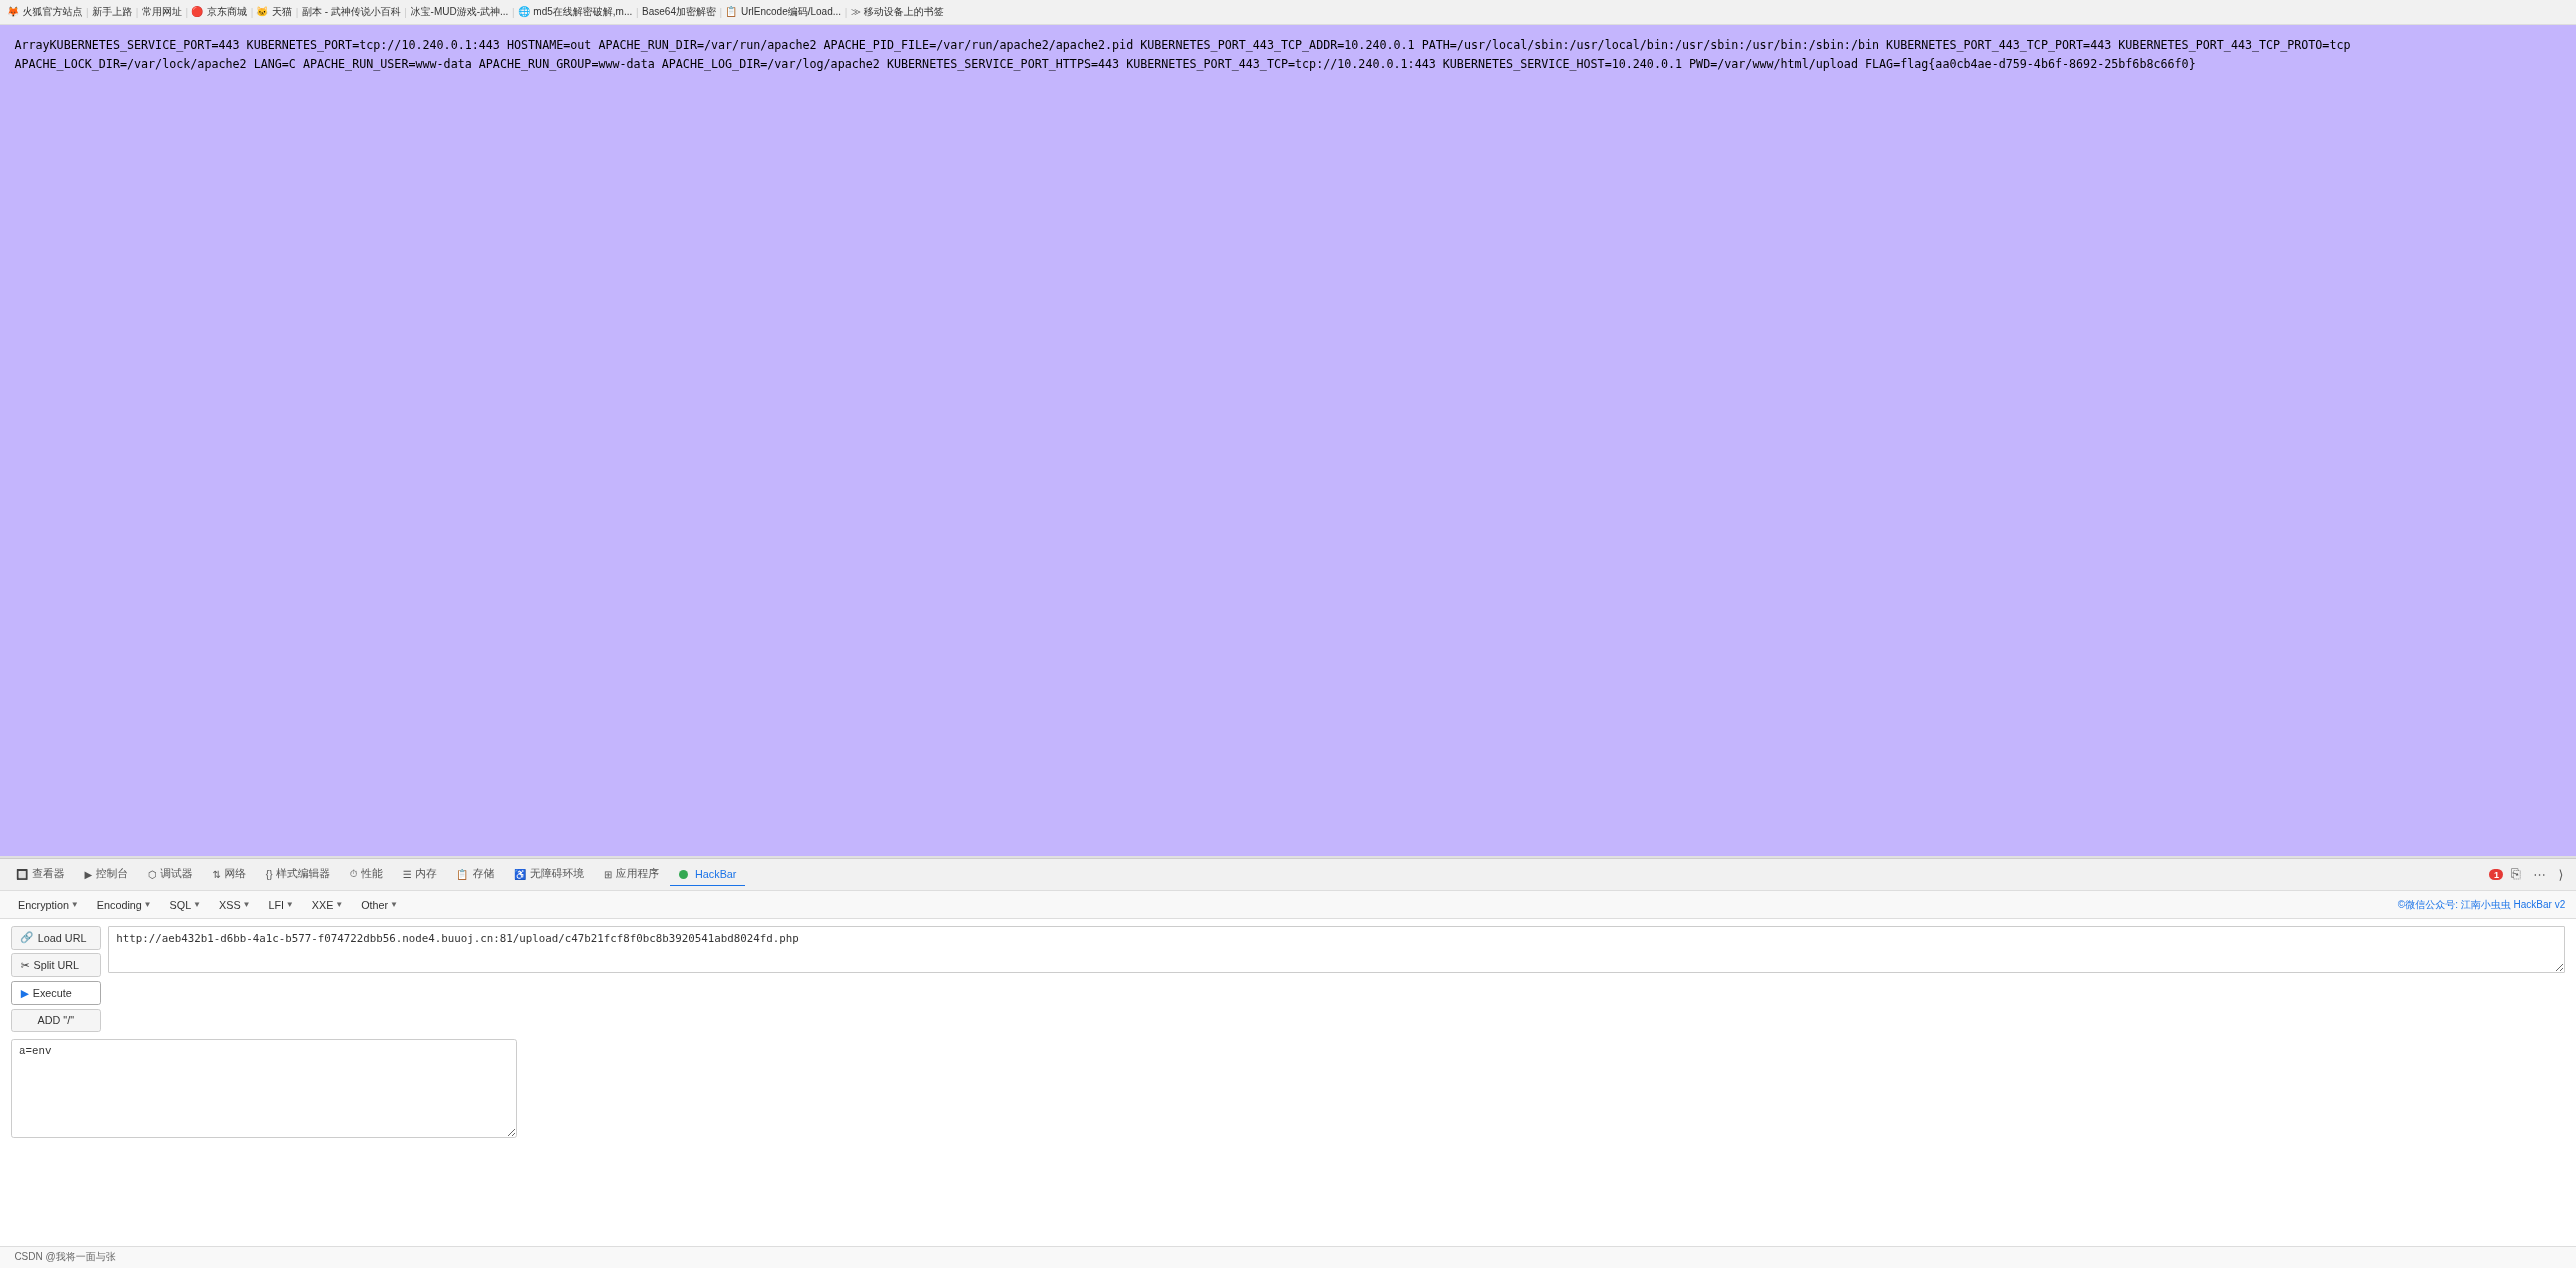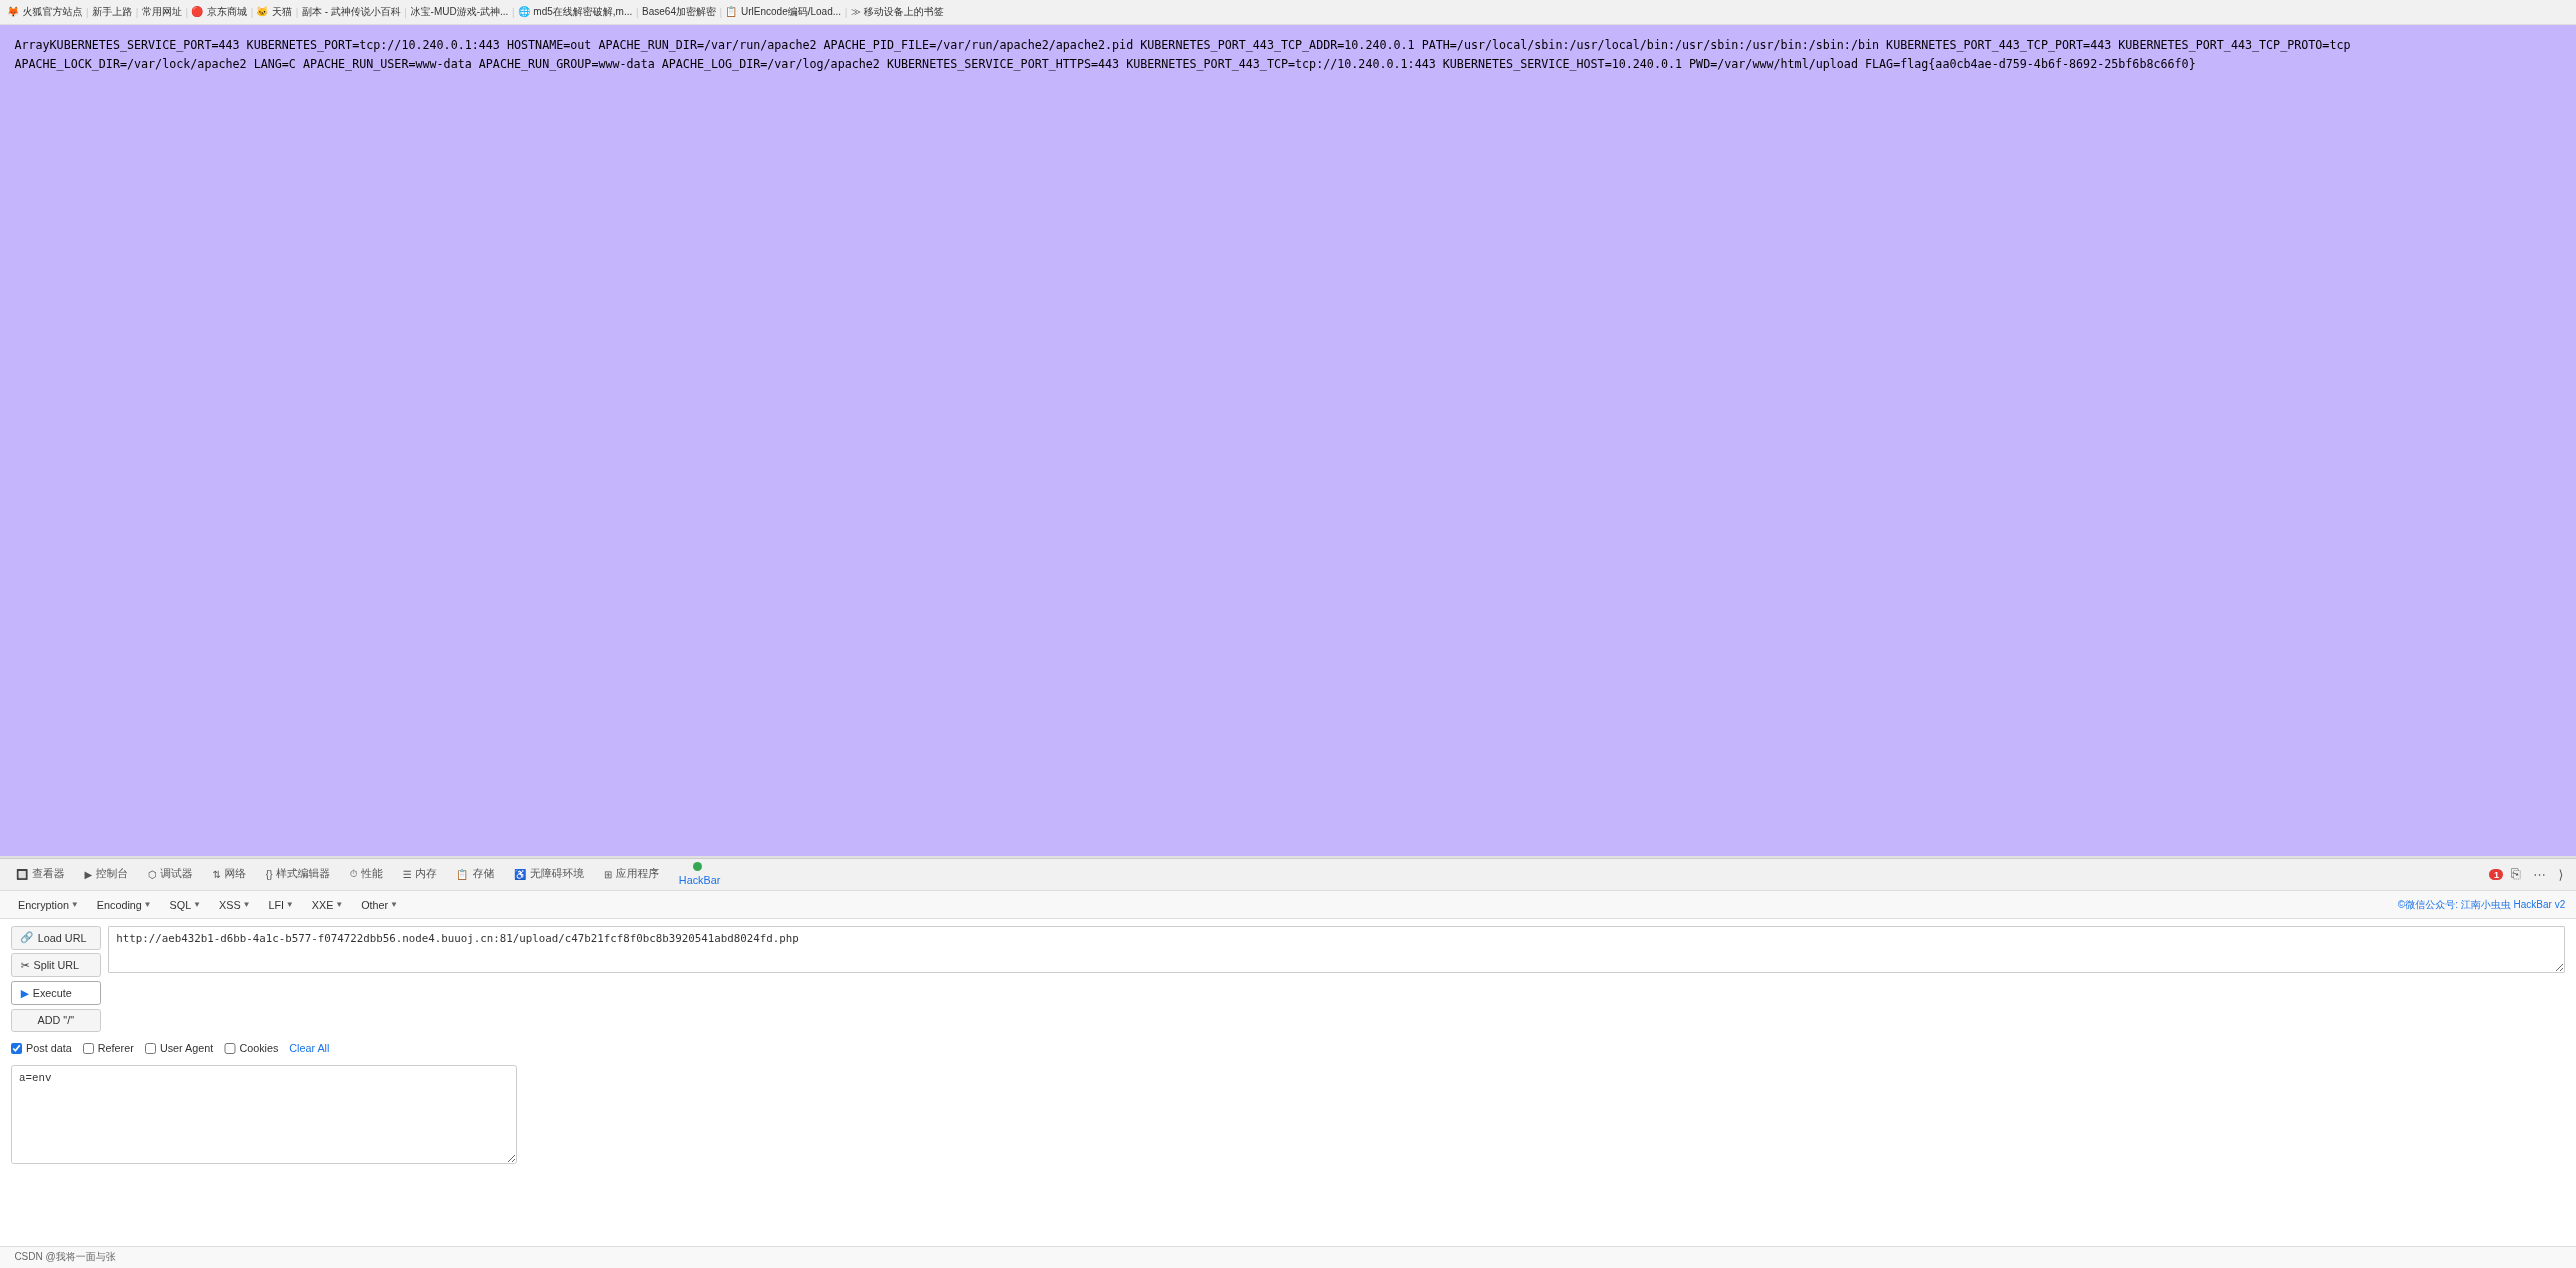--- a/index.html
+++ b/index.html
@@ -76,21 +76,20 @@
       color: #555;
       white-space: nowrap;
       border-bottom: 1.8px solid transparent;
       display: flex;
       align-items: center;
       gap: 3.6px;
     }
     .devtools-tab.active {
       color: #1a73e8;
       border-bottom: 1.8px solid #1a73e8;
-      flex-direction: column;
     }
     .devtools-tab-icon {
       font-size: 10px;
     }
     .devtools-tabs-spacer { flex: 1; }
     .devtools-badge {
       background: #e53935;
       color: #fff;
       border-radius: 9px;
       padding: 0.9px 4.5px;
@@ -386,39 +385,20 @@
           <span class="btn-icon">▶</span>
           <span>Execute</span>
         </button>
         <button class="hackbar-btn add-slash">
           <span>ADD "/"</span>
         </button>
       </div>
       <textarea class="hackbar-url-input" spellcheck="false" style="">http://aeb432b1-d6bb-4a1c-b577-f074722dbb56.node4.buuoj.cn:81/upload/c47b21fcf8f0bc8b3920541abd8024fd.php</textarea>
     </div>
 
-    <div class="hackbar-options-row">
-      <label class="hackbar-checkbox-label">
-        <input type="checkbox" checked="" style="">
-        <span>Post data</span>
-      </label>
-      <label class="hackbar-checkbox-label">
-        <input type="checkbox" style="">
-        <span>Referer</span>
-      </label>
-      <label class="hackbar-checkbox-label">
-        <input type="checkbox" style="">
-        <span>User Agent</span>
-      </label>
-      <label class="hackbar-checkbox-label">
-        <input type="checkbox" style="">
-        <span>Cookies</span>
-      </label>
-      <button class="clear-all-btn">Clear All</button>
-    </div>
 
     <textarea class="hackbar-post-data" spellcheck="false" style="">a=env</textarea>
 
   </div>
 </div>
 
 <div class="page-footer">
   <span>CSDN @我将一面与张</span>
 </div>
 

